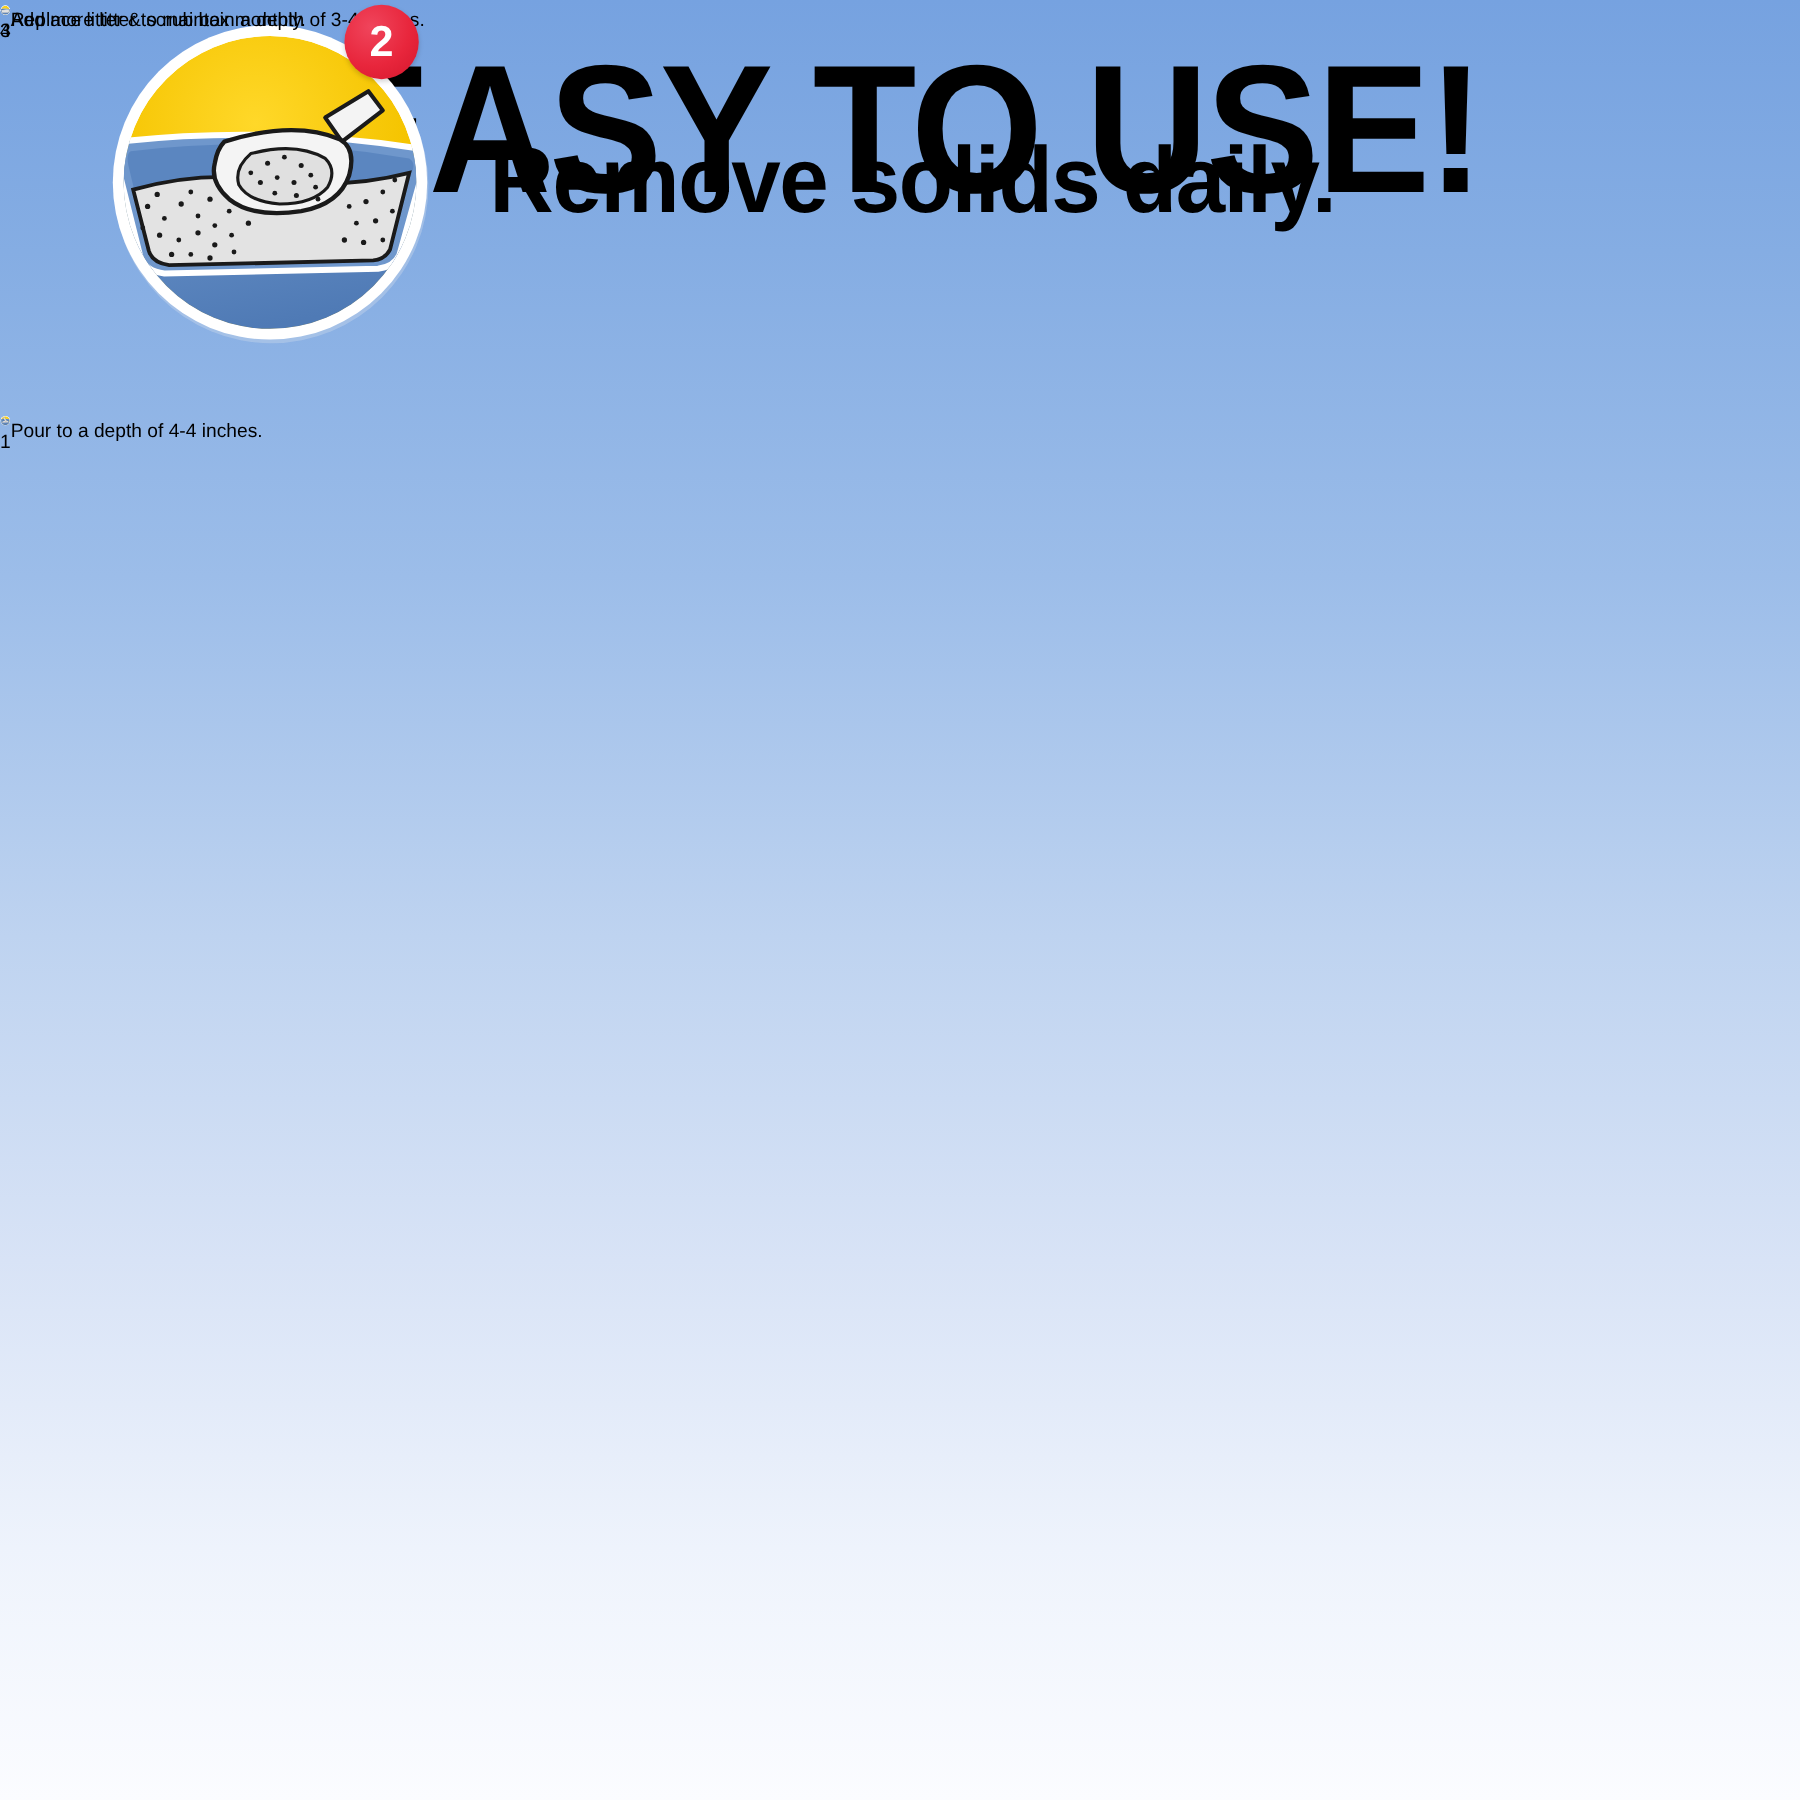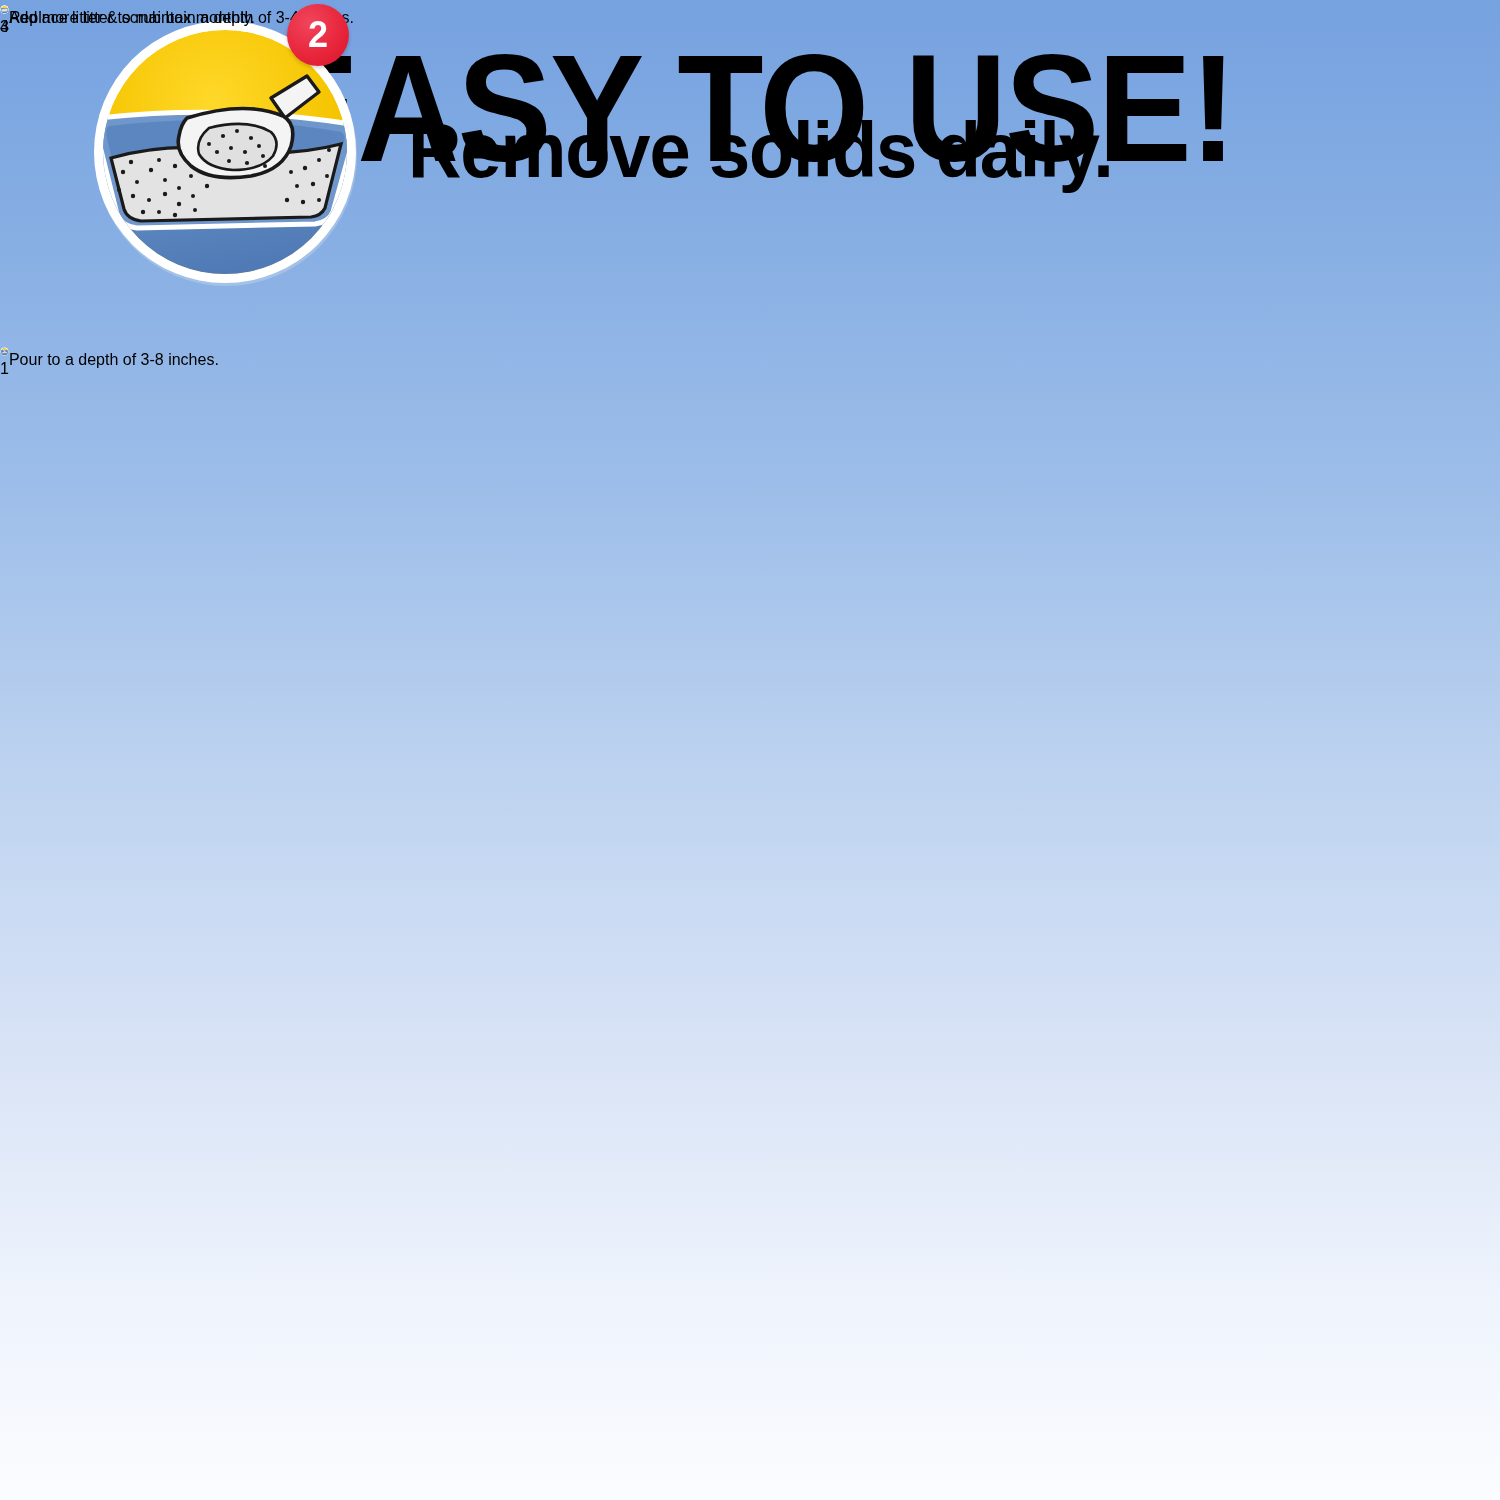--- a/index.html
+++ b/index.html
@@ -177,21 +177,21 @@
             <circle cx="86" cy="200" r="2"></circle>
               <circle cx="70" cy="198" r="2.2"></circle>
             <circle cx="186" cy="196" r="2"></circle>
               <circle cx="228" cy="186" r="2"></circle>
           </g>
         </g>
       </svg>
       <div class="badge">1</div>
     </div>
     <div class="step-text">Pour to a depth of
-3-8 inches.</div>
+4-4 inches.</div>
   </div>
 
   <div class="step step-2">
     <div class="icon-wrap">
       <svg viewBox="0 0 300 300" xmlns="http://www.w3.org/2000/svg">
         <defs>
           <radialGradient id="g2y" cx="45%" cy="30%" r="75%">
             <stop offset="0%" stop-color="#ffd829"></stop>
             <stop offset="70%" stop-color="#f5c400"></stop>
             <stop offset="100%" stop-color="#e8a900"></stop>

